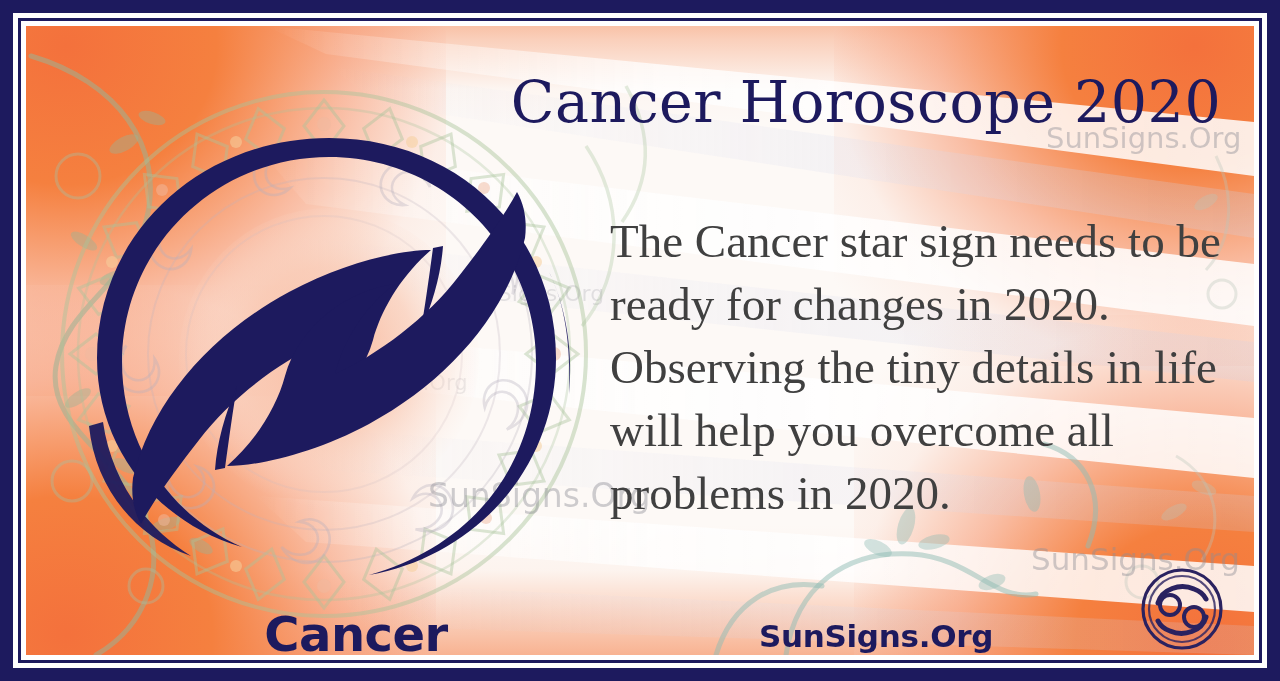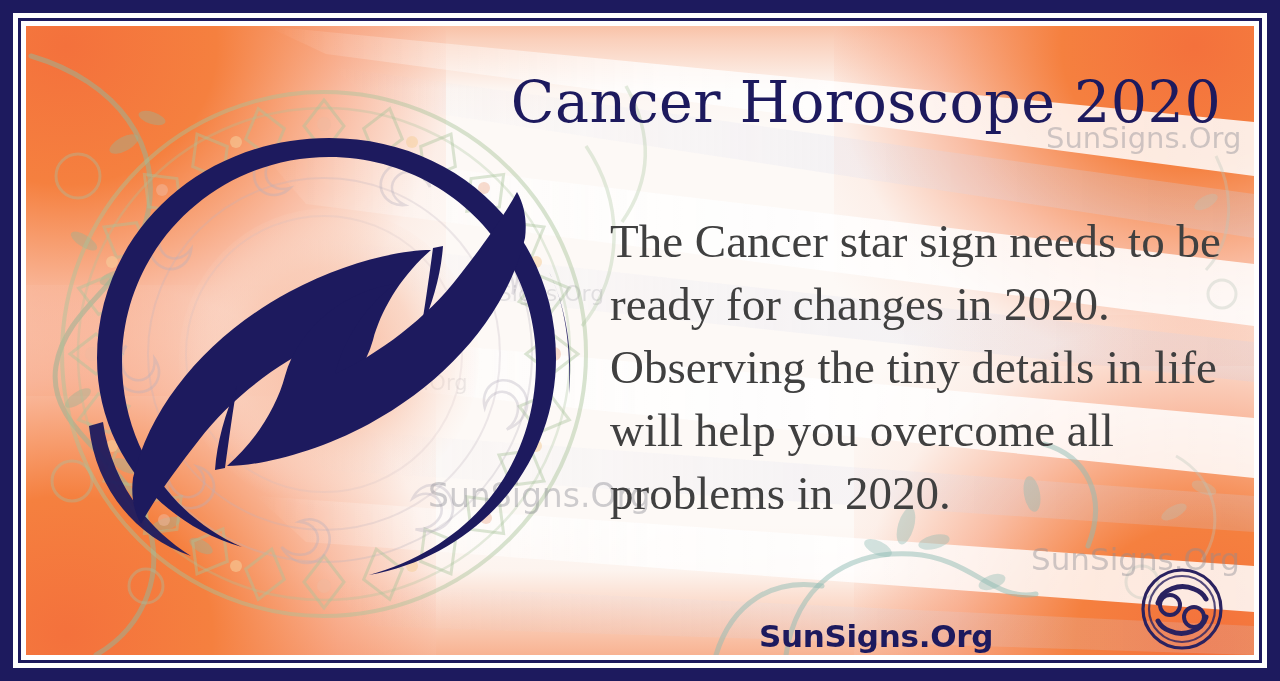--- a/index.html
+++ b/index.html
@@ -451,20 +451,21 @@
                  C 96,342 74,372 60,398
                  C 52,384 50,368 52,352 Z"></path>
         <path d="M352,122 C 348,152 344,180 340,204 C 352,176 360,148 362,120 Z"></path>
       </g>
     </svg>
 
     <div id="title">Cancer Horoscope 2020</div>
 
     <div id="body-copy">The Cancer star sign needs to be ready for changes in 2020. Observing the tiny details in life will help you overcome all problems in 2020.</div>
 
+    <div id="sign-label">Cancer</div>
 
     <div id="footer-brand">SunSigns.Org</div>
 
     <svg id="zodiac-glyph-badge" viewBox="0 0 92 92">
       <g fill="none" stroke="#2a2260" stroke-width="3.2">
         <circle cx="46" cy="46" r="39"></circle>
         <circle cx="46" cy="46" r="33" stroke-width="2.2" stroke-opacity="0.8"></circle>
       </g>
       <g fill="none" stroke="#2a2260" stroke-width="5" stroke-linecap="round">
         <path d="M22,40 C26,26 44,20 58,26 C64,28 68,32 70,36"></path>

